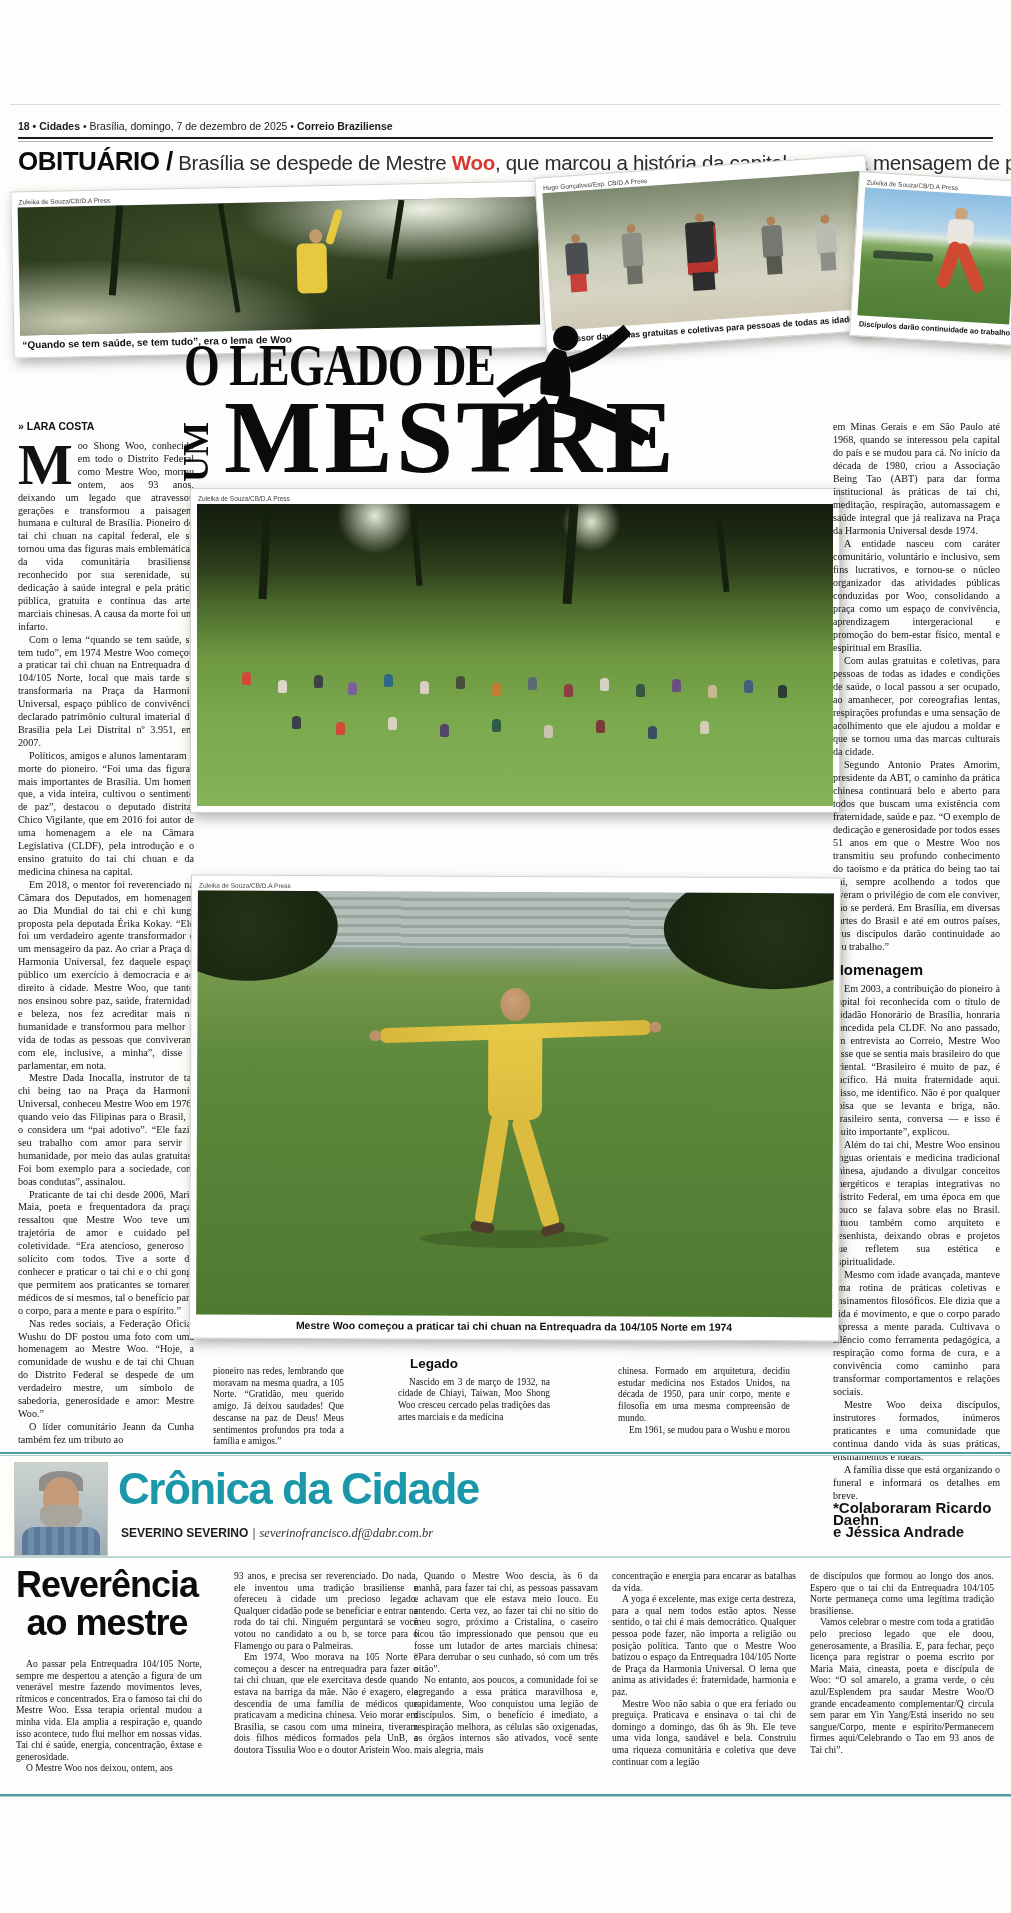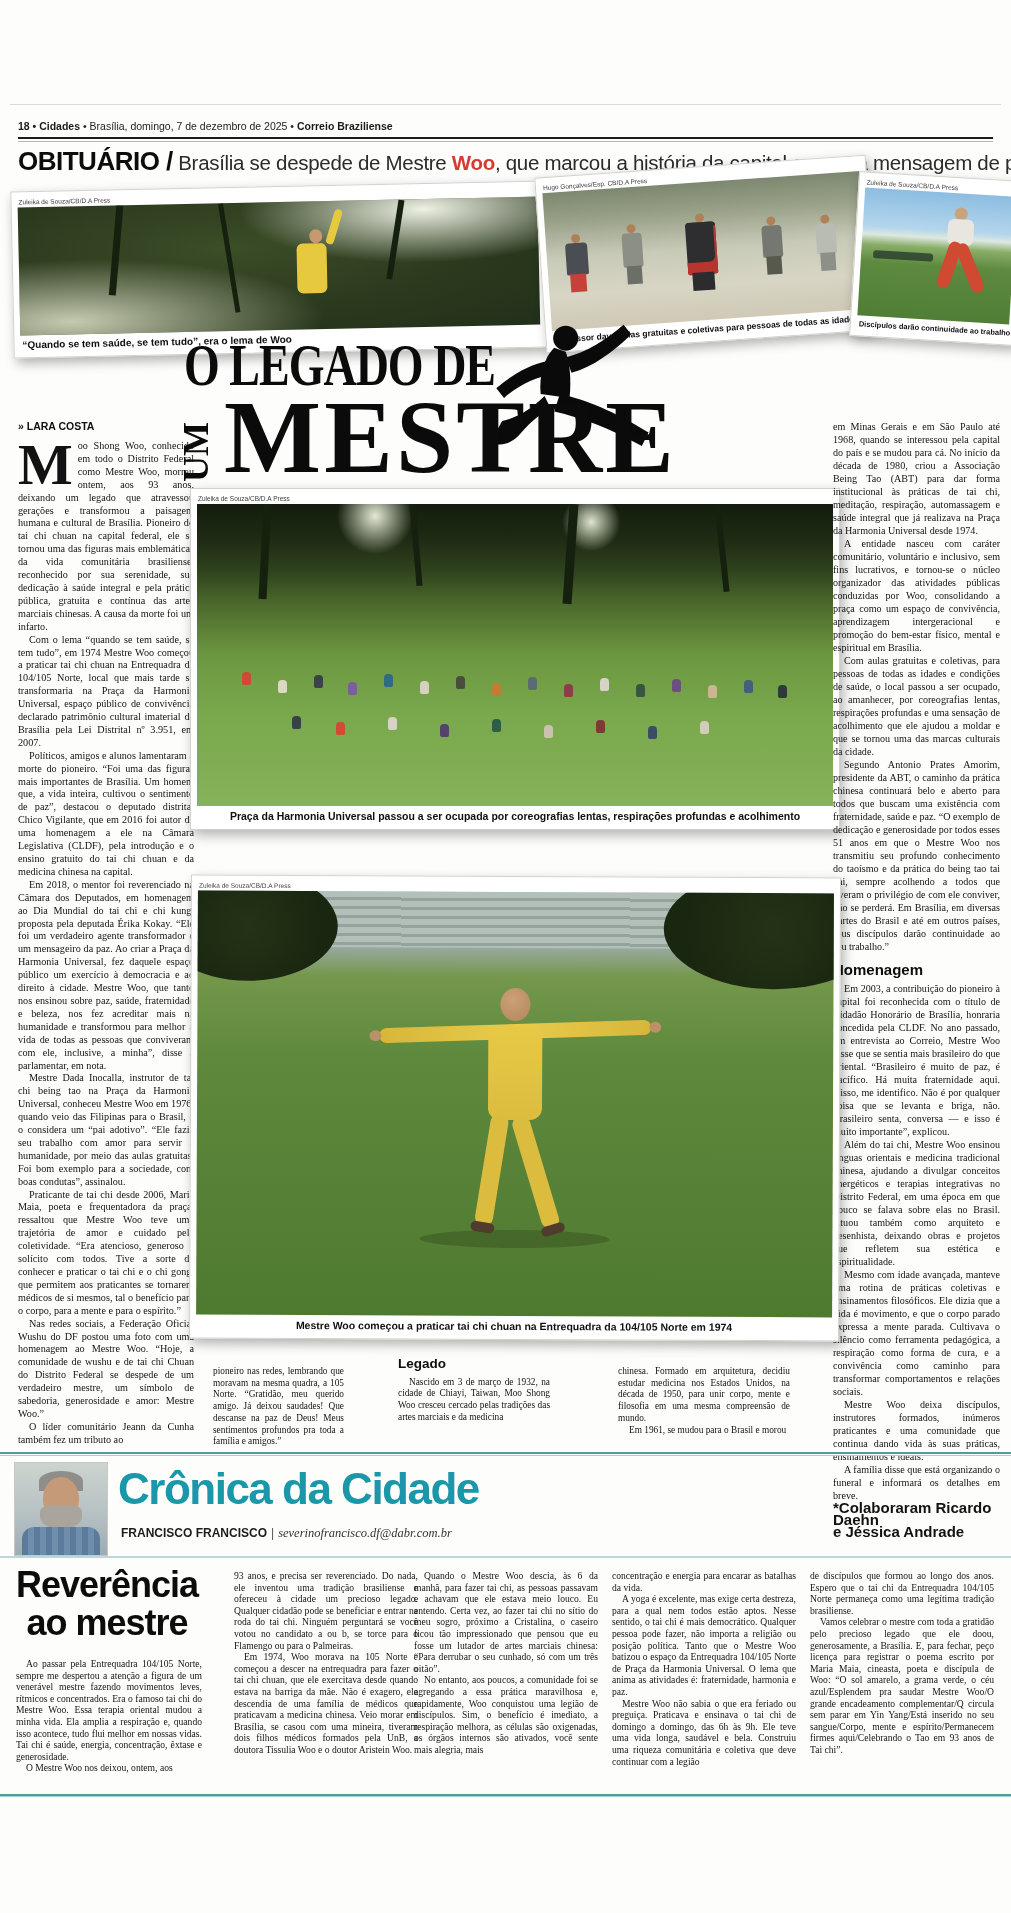--- a/index.html
+++ b/index.html
@@ -61,21 +61,21 @@
 
   
   .col{font-size:10.2px;line-height:12.9px;text-align:justify;color:#121212;}
   .col p{margin:0;text-indent:11px;}
   .col .np, .cont p:first-child{text-indent:0;}
   .dropcap::first-letter{float:left;font-size:58px;line-height:46px;font-weight:bold;padding:2px 5px 0 0;
         font-family:"Liberation Serif",serif;}
   #col1{left:18px;top:440px;width:176px;}
   #col5{left:833px;top:420px;width:167px;font-size:10.1px;line-height:13px;}
   .subhead{font-family:"Liberation Sans",sans-serif;font-weight:bold;font-size:15px;margin:10px 0 6px;color:#0d0d0d;}
-  .subhead2{font-family:"Liberation Sans",sans-serif;font-weight:bold;font-size:13.5px;margin:0 0 7px;color:#0d0d0d;}
+  .subhead2{font-family:"Liberation Sans",sans-serif;font-weight:bold;font-size:13.5px;margin:0 12px 7px;color:#0d0d0d;}
   .contrib{font-family:"Liberation Sans",sans-serif;font-weight:bold;font-size:15px;line-height:12px;
            margin-top:12px;text-align:left;}
   #col2{left:213px;top:1366px;width:131px;font-size:9.3px;line-height:11.7px;}
   #col3{left:398px;top:1358px;width:152px;font-size:9.3px;line-height:11.7px;}
   #col4{left:618px;top:1366px;width:172px;font-size:9.3px;line-height:11.7px;}
 
   
   #phA{left:190px;top:488px;width:636px;}
   #phA .img{height:302px;background:
       radial-gradient(circle at 28% 4%,#e3e9d4 0%,rgba(227,233,212,0) 7%),
@@ -223,21 +223,20 @@
   <div class="abs photo" id="phA">
     <div class="credit">Zuleika de Souza/CB/D.A Press</div>
     <div class="img">
       <div class="trunk" style="left:10%;top:0;width:8px;height:95px;transform:rotate(3deg);"></div>
       <div class="trunk" style="left:34%;top:0;width:6px;height:82px;transform:rotate(-5deg);"></div>
       <div class="trunk" style="left:58%;top:0;width:9px;height:100px;transform:rotate(4deg);"></div>
       <div class="trunk" style="left:82%;top:0;width:6px;height:88px;transform:rotate(-6deg);"></div>
       <div class="crowd" style="left:45px;top:168px;background:#cf4a36;box-shadow:36px 8px #ddd7c6,72px 3px #3c4347,106px 10px #7b5f98,142px 2px #2f6b84,178px 9px #d8cfc0,214px 4px #474f3a,250px 11px #c27c33,286px 5px #5b6b72,322px 12px #8d3d46,358px 6px #d6d2c4,394px 12px #37553f,430px 7px #6b4f7e,466px 13px #c8b891,502px 8px #43607a,536px 13px #2e3b33;"></div>
       <div class="crowd" style="left:95px;top:212px;background:#384048;box-shadow:44px 6px #d04a36,96px 1px #d8d2c2,148px 8px #54436b,200px 3px #2e5d46,252px 9px #c9c2ae,304px 4px #7a3b36,356px 10px #3c4d63,408px 5px #d3ccba;"></div>
     </div>
-    <div class="cap">Praça da Harmonia Universal passou a ser ocupada por coreografias lentas, respirações profundas e acolhimento</div>
   </div>
 
   <div class="abs col" id="col5">
     <div class="cont">
         <p>em Minas Gerais e em São Paulo até 1968, quando se interessou pela capital do país e se mudou para cá. No início da década de 1980, criou a Associação Being Tao (ABT) para dar forma institucional às práticas de tai chi, meditação, respiração, automassagem e saúde integral que já realizava na Praça da Harmonia Universal desde 1974.</p>
         <p>A entidade nasceu com caráter comunitário, voluntário e inclusivo, sem fins lucrativos, e tornou-se o núcleo organizador das atividades públicas conduzidas por Woo, consolidando a praça como um espaço de convivência, aprendizagem intergeracional e promoção do bem-estar físico, mental e espiritual em Brasília.</p>
         <p>Com aulas gratuitas e coletivas, para pessoas de todas as idades e condições de saúde, o local passou a ser ocupado, ao amanhecer, por coreografias lentas, respirações profundas e uma sensação de acolhimento que ele ajudou a moldar e que se tornou uma das marcas culturais da cidade.</p>
         <p>Segundo Antonio Prates Amorim, presidente da ABT, o caminho da prática chinesa continuará belo e aberto para todos que buscam uma existência com fraternidade, saúde e paz. “O exemplo de dedicação e generosidade por todos esses 51 anos em que o Mestre Woo nos transmitiu seu profundo conhecimento do taoísmo e da prática do being tao tai chi, sempre acolhendo a todos que tiveram o privilégio de com ele conviver, não se perderá. Em Brasília, em diversas partes do Brasil e até em outros países, seus discípulos darão continuidade ao seu trabalho.”</p>
       </div>
     <h3 class="subhead">Homenagem</h3>
@@ -277,34 +276,34 @@
   </div>
   <div class="abs col" id="col3">
     <h3 class="subhead2">Legado</h3>
     <div>
         <p>Nascido em 3 de março de 1932, na cidade de Chiayi, Taiwan, Moo Shong Woo cresceu cercado pelas tradições das artes marciais e da medicina</p>
       </div>
   </div>
   <div class="abs col cont" id="col4">
     <div class="cont">
         <p>chinesa. Formado em arquitetura, decidiu estudar medicina nos Estados Unidos, na década de 1950, para unir corpo, mente e filosofia em uma mesma compreensão de mundo.</p>
-        <p>Em 1961, se mudou para o Brasil e morou</p>
+        <p>Em 1961, se mudou para o Wushu e morou</p>
       </div>
   </div>
 
   <div class="abs teal-top"></div>
   <div class="abs chr-photo">
     <div class="chr-hair"></div>
     <div class="chr-face"></div>
     <div class="chr-beard"></div>
     <div class="chr-shirt"></div>
   </div>
   <div class="abs chr-title">Crônica da Cidade</div>
   <div class="abs chr-byline">
-    <span>FRANCISCO FRANCISCO</span><span class="div">|</span><i>severinofrancisco.df@dabr.com.br</i>
+    <span>SEVERINO SEVERINO</span><span class="div">|</span><i>severinofrancisco.df@dabr.com.br</i>
   </div>
   <div class="abs thin-teal"></div>
 
   <div class="abs rev-title">
     <div>Reverência</div>
     <div>ao mestre</div>
   </div>
   <div class="abs chr-col" id="cc1">
     <div>
         <p>Ao passar pela Entrequadra 104/105 Norte, sempre me despertou a atenção a figura de um venerável mestre fazendo movimentos leves, rítmicos e concentrados. Era o famoso tai chi do Mestre Woo. Essa terapia oriental mudou a minha vida. Ela amplia a respiração e, quando isso acontece, tudo flui melhor em nossas vidas. Tai chi é saúde, energia, concentração, êxtase e generosidade.</p>

